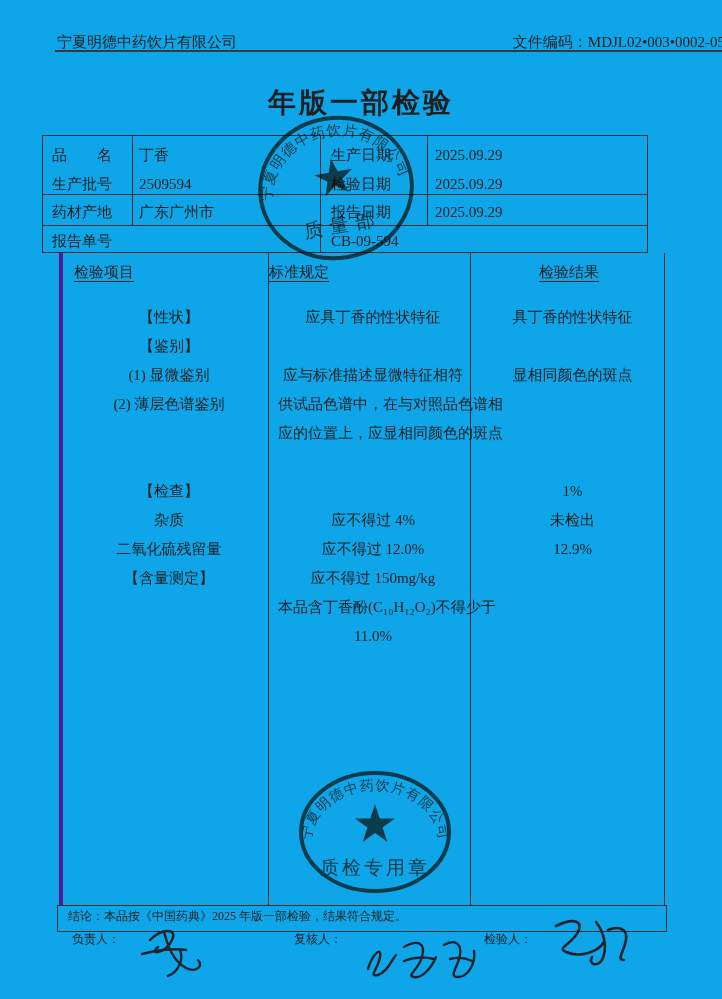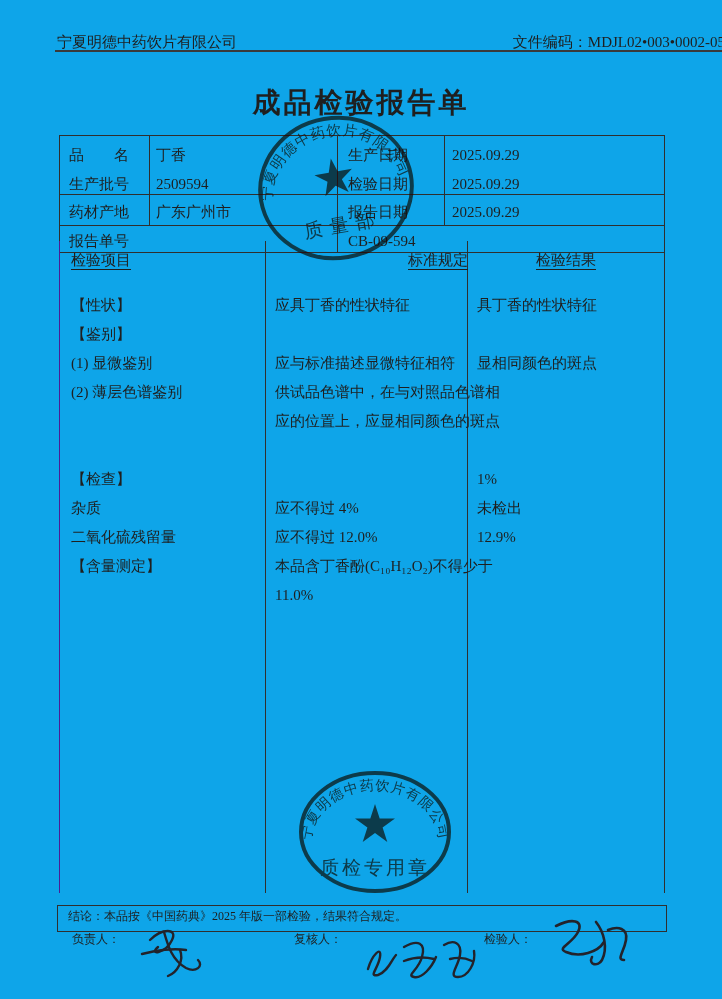--- a/index.html
+++ b/index.html
@@ -10,45 +10,45 @@
   }
   .abs{position:absolute;}
   .t15{font-size:15px;line-height:22px;white-space:pre;}
   
   .hdr-company{left:57px;top:31px;}
   .hdr-code{right:-3px;top:31px;}
   .hdr-rule{left:55px;right:0;top:50px;height:2px;background:#3a3a3a;}
   
   .title{left:0;width:722px;top:84px;text-align:center;font-size:28px;font-weight:bold;letter-spacing:3px;}
   
-  .info{left:59px;top:135px;width:606px;height:118px;border:1px solid #2f2f2f;box-sizing:border-box;}
+  .info{left:42px;top:135px;width:606px;height:118px;border:1px solid #2f2f2f;box-sizing:border-box;}
   .line{position:absolute;background:#2f2f2f;}
   
-  .main{left:59px;top:241px;width:606px;height:652px;border-left:1px solid #4c1d95;border-right:1px solid #2f2f2f;box-sizing:border-box;}
+  .main{left:59px;top:253px;width:606px;height:652px;border-left:4px solid #4c1d95;border-right:1px solid #2f2f2f;box-sizing:border-box;}
   .col-head{position:absolute;top:10px;font-size:15px;text-decoration:underline;text-underline-offset:4px;white-space:pre;}
-  .col-body{position:absolute;top:50px;}
+  .col-body{position:absolute;top:50px;text-align:center;}
   .tline{height:29px;line-height:29px;font-size:15px;white-space:pre;}
   
   .conclusion{left:57px;top:905px;width:610px;height:27px;border:1px solid #2f2f2f;box-sizing:border-box;}
   .conclusion .txt{position:absolute;left:10px;top:2px;font-size:12px;white-space:pre;}
   
   .sig-label{font-size:12px;white-space:pre;}
   .stamp{mix-blend-mode:multiply;opacity:0.88;}
   svg{display:block;}
 </style>
 </head>
 <body>
 
 <div class="page">
 
   <div class="abs t15 hdr-company">宁夏明德中药饮片有限公司</div>
   <div class="abs t15 hdr-code"><span>文件编码：</span><span>MDJL02•003•0002-05</span></div>
   <div class="abs hdr-rule"></div>
 
-  <div class="abs title">成品检验报告单</div>
+  <div class="abs title">年版一部检验</div>
 
   <div class="abs info">
     <div class="line" style="left:0;top:58px;width:604px;height:1px;"></div>
     <div class="line" style="left:0;top:89px;width:604px;height:1px;"></div>
     <div class="line" style="left:89px;top:0;width:1px;height:89px;"></div>
     <div class="line" style="left:277px;top:0;width:1px;height:116px;"></div>
     <div class="line" style="left:384px;top:0;width:1px;height:89px;"></div>
 
     <div class="abs t15" style="left:9px;top:8px;">品　　名</div>
     <div class="abs t15" style="left:96px;top:8px;">丁香</div>
@@ -65,21 +65,21 @@
     <div class="abs t15" style="left:392px;top:37px;">2025.09.29</div>
     <div class="abs t15" style="left:288px;top:65px;">报告日期</div>
     <div class="abs t15" style="left:392px;top:65px;">2025.09.29</div>
   </div>
 
   <div class="abs main">
     <div class="line" style="left:205px;top:0;width:1px;height:652px;"></div>
     <div class="line" style="left:407px;top:0;width:1px;height:652px;"></div>
 
     <div class="col-head" style="left:11px;">检验项目</div>
-    <div class="col-head" style="left:206px;width:202px;text-align:right;">标准规定</div>
+    <div class="col-head" style="left:206px;width:202px;text-align:left;">标准规定</div>
     <div class="col-head" style="left:408px;width:196px;text-align:center;">检验结果</div>
 
     <div class="col-body" style="left:11px;width:190px;">
         <div class="tline">【性状】</div>
         <div class="tline">【鉴别】</div>
         <div class="tline">(1) 显微鉴别</div>
         <div class="tline">(2) 薄层色谱鉴别</div>
         <div class="tline"></div>
         <div class="tline"></div>
         <div class="tline">【检查】</div>
@@ -90,20 +90,21 @@
     <div class="col-body" style="left:215px;width:190px;">
         <div class="tline">应具丁香的性状特征</div>
         <div class="tline"></div>
         <div class="tline">应与标准描述显微特征相符</div>
         <div class="tline">供试品色谱中，在与对照品色谱相</div>
         <div class="tline">应的位置上，应显相同颜色的斑点</div>
         <div class="tline"></div>
         <div class="tline"></div>
         <div class="tline">应不得过 4%</div>
         <div class="tline">应不得过 12.0%</div>
+        <div class="tline">应不得过 150mg/kg</div>
         <div class="tline">本品含丁香酚(C₁₀H₁₂O₂)不得少于</div>
         <div class="tline">11.0%</div>
       </div>
     <div class="col-body" style="left:417px;width:185px;">
         <div class="tline">具丁香的性状特征</div>
         <div class="tline"></div>
         <div class="tline">显相同颜色的斑点</div>
         <div class="tline"></div>
         <div class="tline"></div>
         <div class="tline"></div>

